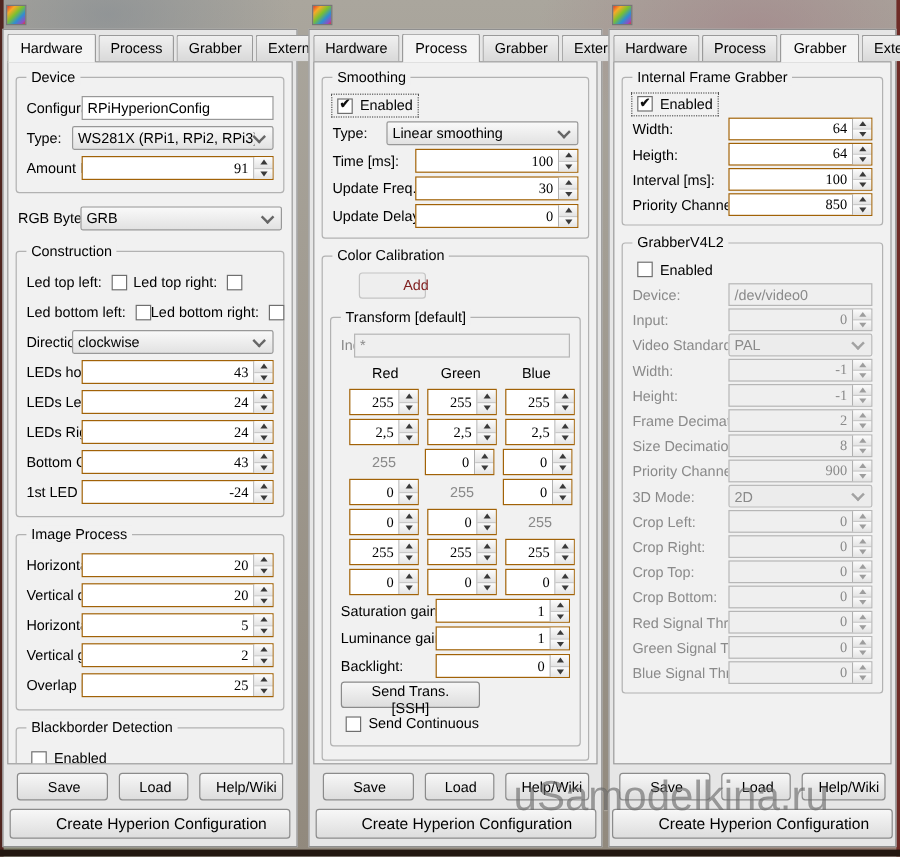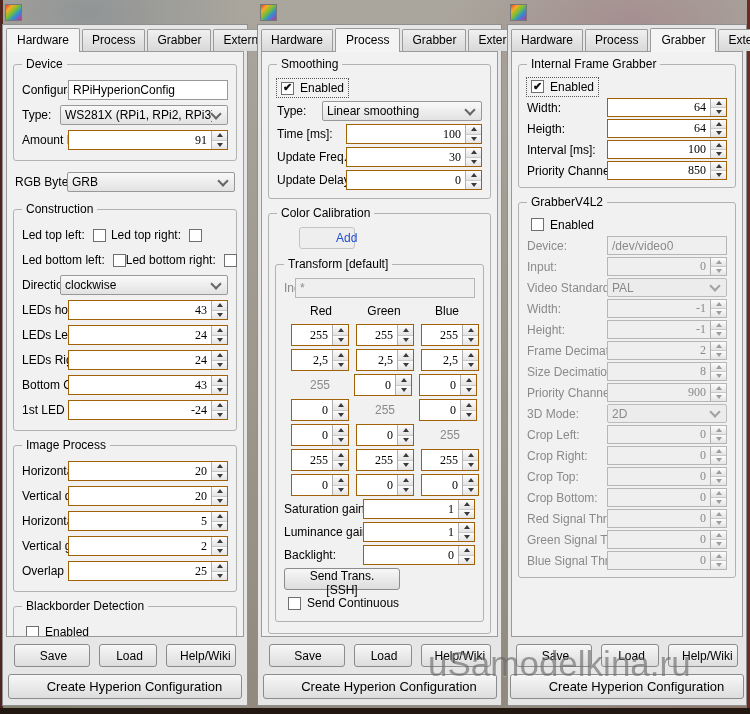--- a/index.html
+++ b/index.html
@@ -80,21 +80,21 @@
   .r-check2 .cb{margin-left:8px;}
   .r-check2 .spacer{flex:1;}
   .r-check2 .cb.last{margin-right:26px;}
 
   .colhead{width:56px;margin-left:7px;text-align:center;flex:none;}
   .s3box{width:56px;margin-left:7px;flex:none;height:20px;}
   .flatval{width:56px;margin-left:7px;flex:none;text-align:right;padding-right:17px;color:#8a8a8a;box-sizing:border-box;}
 
   .pushbtn{font-family:"Liberation Sans",sans-serif;font-size:12px;height:22px;
     background:linear-gradient(#f7f7f7,#dddddd);border:1px solid #8b8b8b;border-radius:3px;padding:0 10px;}
-  .pushbtn.dis{color:#1d4ed8;background:#eeeeee;border-color:#c4c4c4;padding-left:36px;}
+  .pushbtn.dis{color:#7f1d1d;background:#eeeeee;border-color:#c4c4c4;padding-left:36px;}
   .r-calib{gap:0;}
   .calibcombo{width:112px;}
   .btn-add{width:56px;margin-left:22px;}
   .r-button{margin-left:10px;}
   .r-button .pushbtn{width:116px;}
   .gapb{margin-top:12px;}
 
   .footer{padding:7px 0 6px;}
   .footbtns{display:flex;justify-content:center;gap:9px;}
   .footbtns .pushbtn{height:23px;padding-left:13px;}

